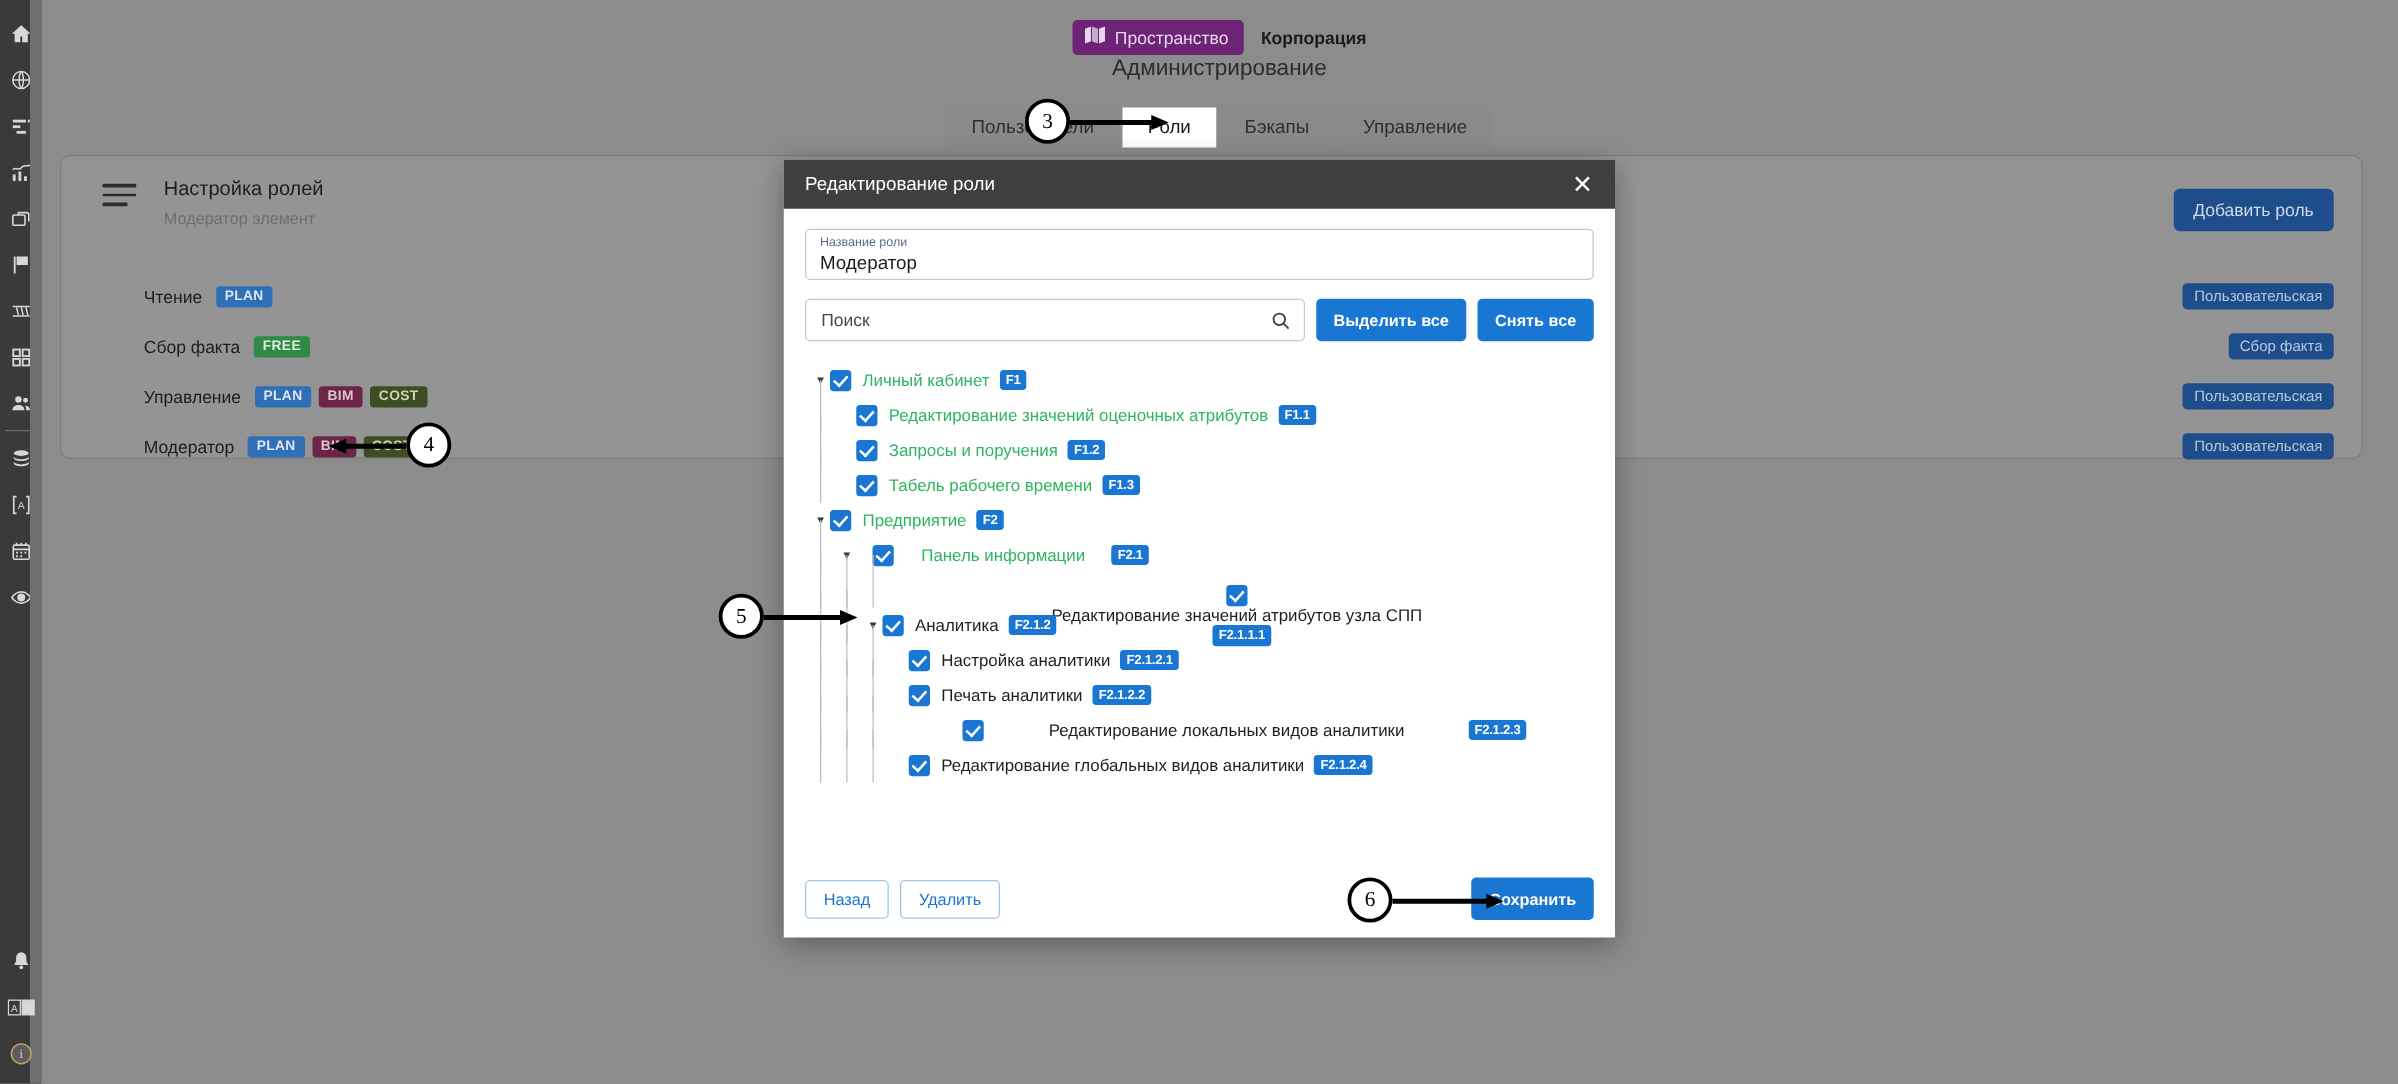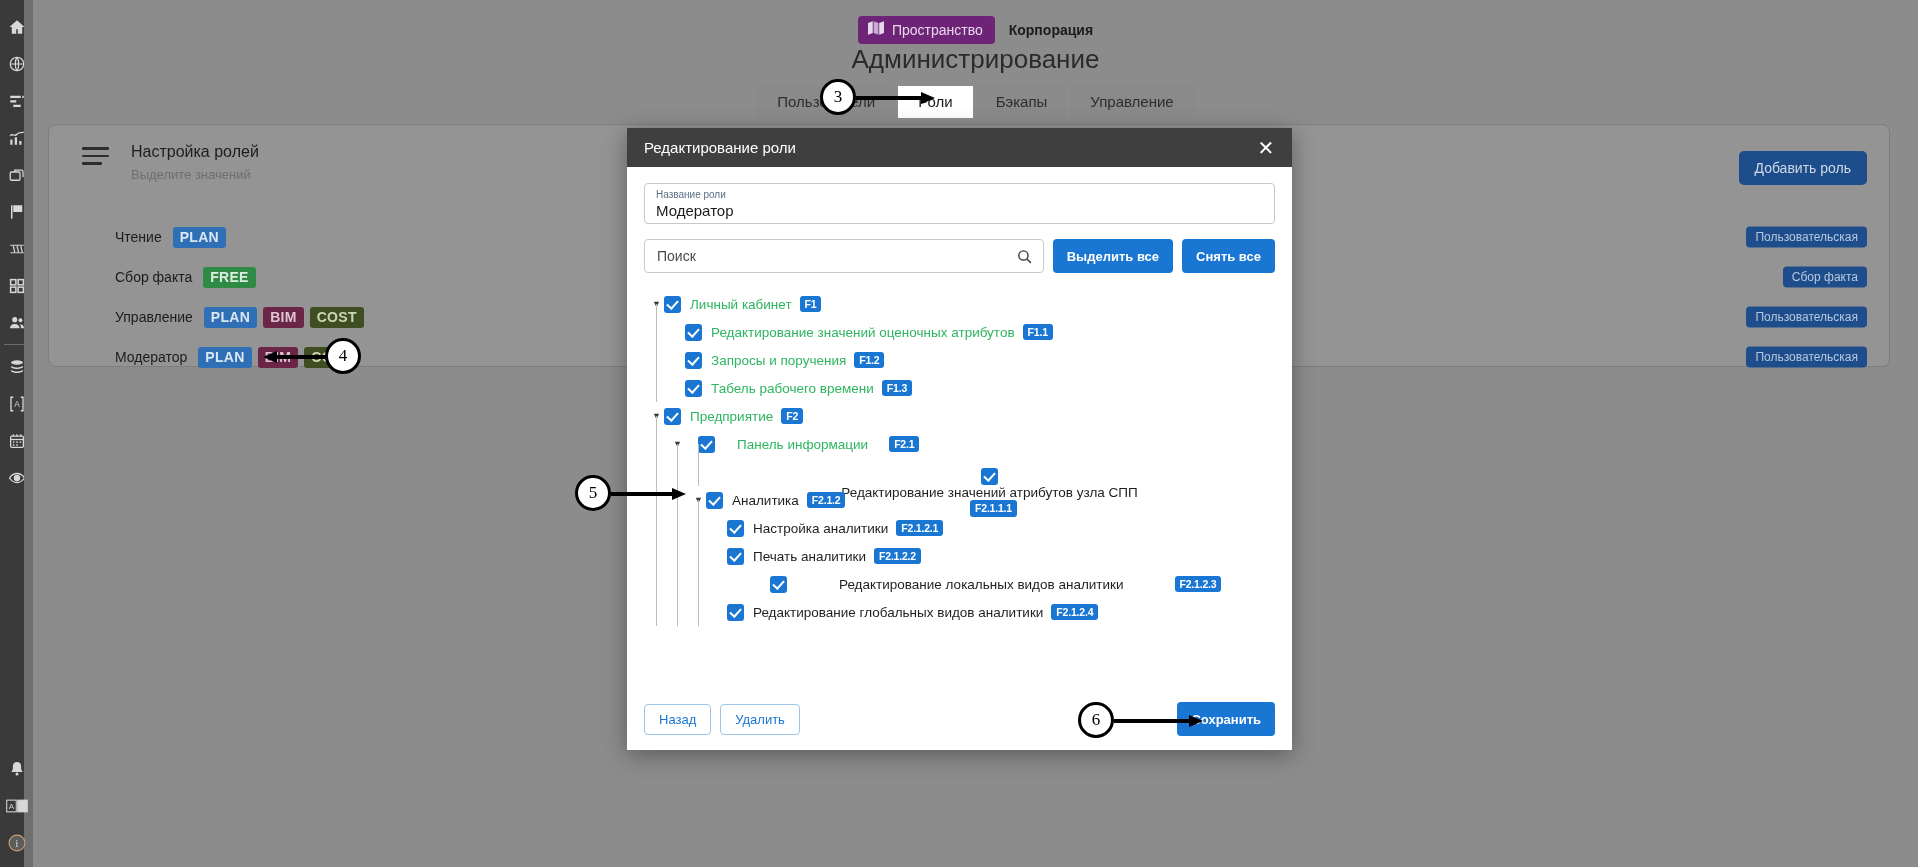--- a/index.html
+++ b/index.html
@@ -41,21 +41,21 @@
   }
   .space-badge {
     display: inline-flex; align-items: center; gap: 7px;
     background: #6d2477; color: #e8d8ec;
     border-radius: 4px; padding: 5px 12px 6px 10px;
     font-size: 14px;
   }
   .corp-label { color: #1b1b1b; font-size: 14px; font-weight: bold; }
   .page-title {
     position: absolute; left: 0; right: 0; top: 44px;
-    text-align: center; font-size: 26px; color: #2b2b2b; font-weight: normal;
+    text-align: center; font-size: 18px; color: #2b2b2b; font-weight: normal;
   }
   .tabs {
     position: absolute; left: 0; right: 0; top: 86px;
     display: flex; justify-content: center; gap: 3px;
   }
   .tab {
     background: #8a8a8a; color: #2e2e2e;
     padding: 7px 20px 8px; font-size: 15px; border: none;
     font-family: "Liberation Sans", sans-serif;
   }
@@ -82,21 +82,21 @@
     font-family: "Liberation Sans", sans-serif;
   }
 
   .role-rows { position: absolute; left: 0; right: 0; top: 92px; }
   .role-row {
     position: relative; height: 40px;
     display: flex; align-items: center; padding-left: 66px;
   }
   .role-name { font-size: 14px; color: #1c1c1c; margin-right: 11px; }
   .chip {
-    display: inline-block; font-size: 14px; font-weight: bold;
+    display: inline-block; font-size: 11px; font-weight: bold;
     border-radius: 3px; padding: 2px 7px 3px; margin-right: 6px;
     letter-spacing: .3px;
     text-align: right;
   }
   .chip.plan { background: #2f6fb5; color: #dbe6f2; }
   .chip.free { background: #2f8a46; color: #dcecdf; }
   .chip.bim  { background: #6b2547; color: #ddc6d2; }
   .chip.cost { background: #3f4d22; color: #ccd6b4; }
   .role-right {
     position: absolute; right: 22px; top: 50%; transform: translateY(-50%);
@@ -354,21 +354,21 @@
 
   <div class="card">
     <div class="card-head">
       <div class="hamburger">
           <span></span>
           <span></span>
           <span></span>
         </div>
       <div>
         <div class="card-title">Настройка ролей</div>
-        <div class="card-sub">Выделите значений</div>
+        <div class="card-sub">Модератор элемент</div>
       </div>
     </div>
     <button class="add-role-btn">Добавить роль</button>
     <div class="role-rows" id="role-rows">
         <div class="role-row">
           <span class="role-name">Чтение</span>
           <span class="chip plan">PLAN</span>
           <span class="role-right"><span class="tag-user">Пользовательская</span></span>
         </div>
         <div class="role-row">

